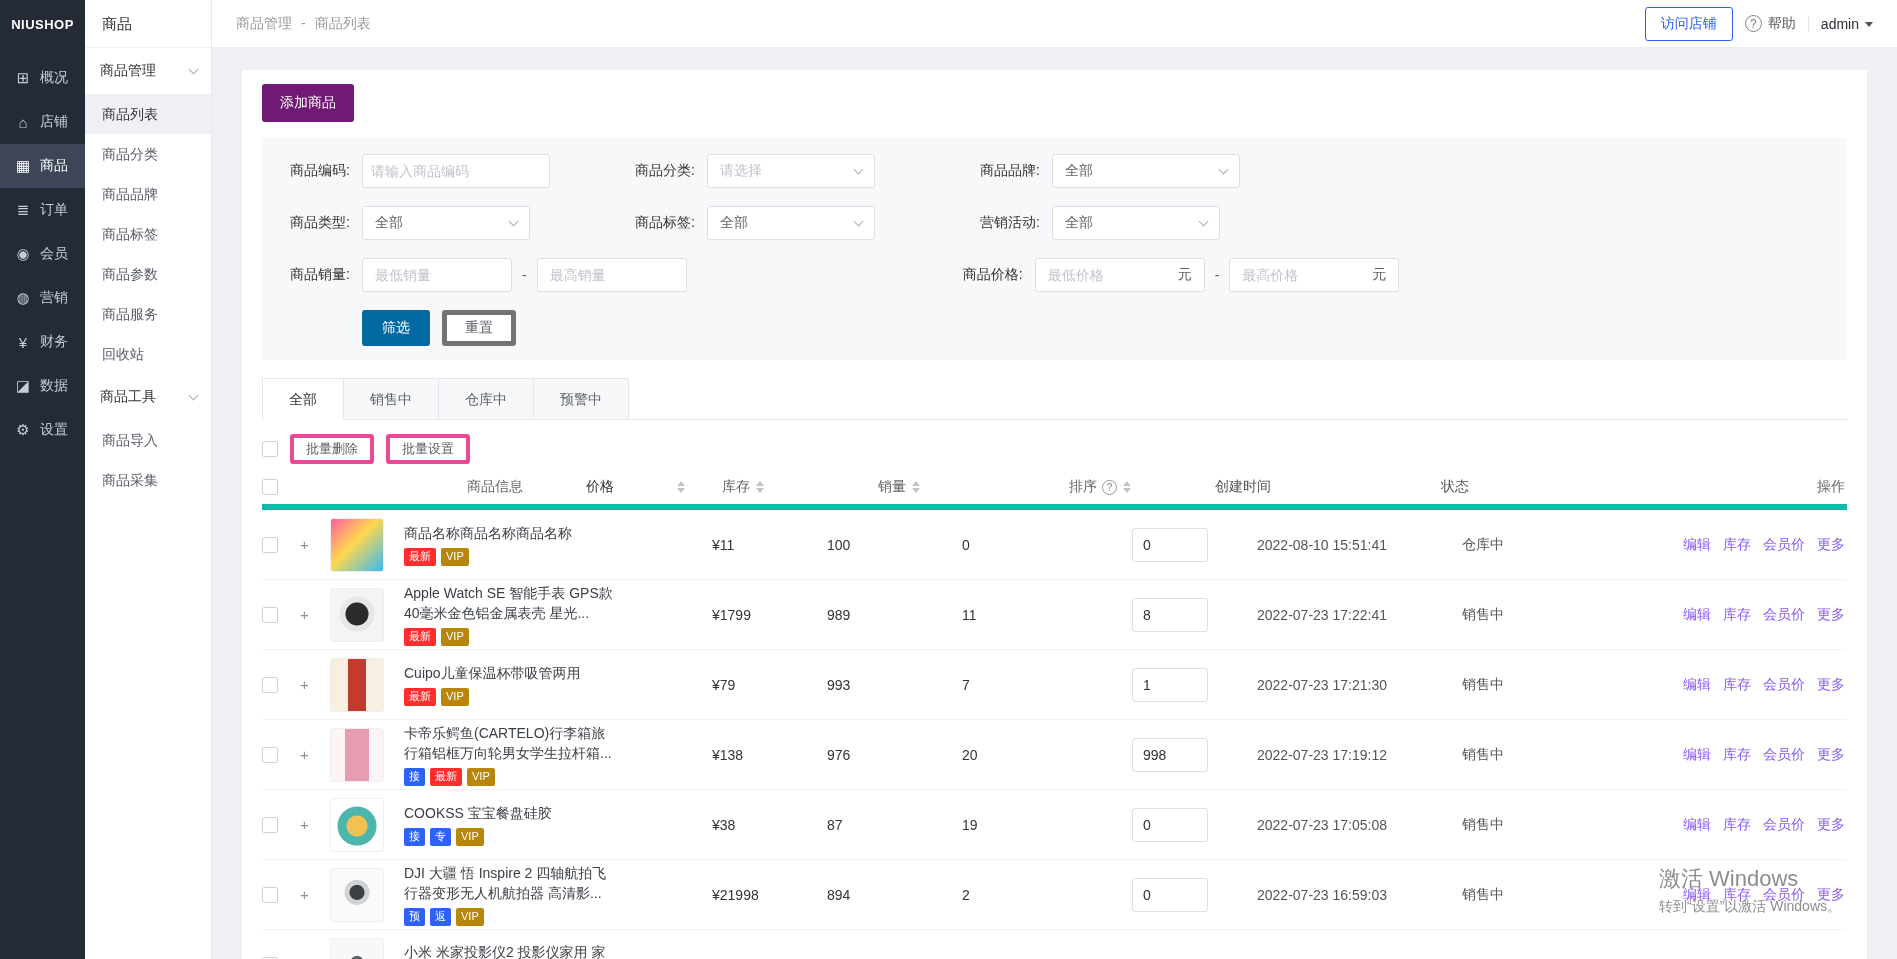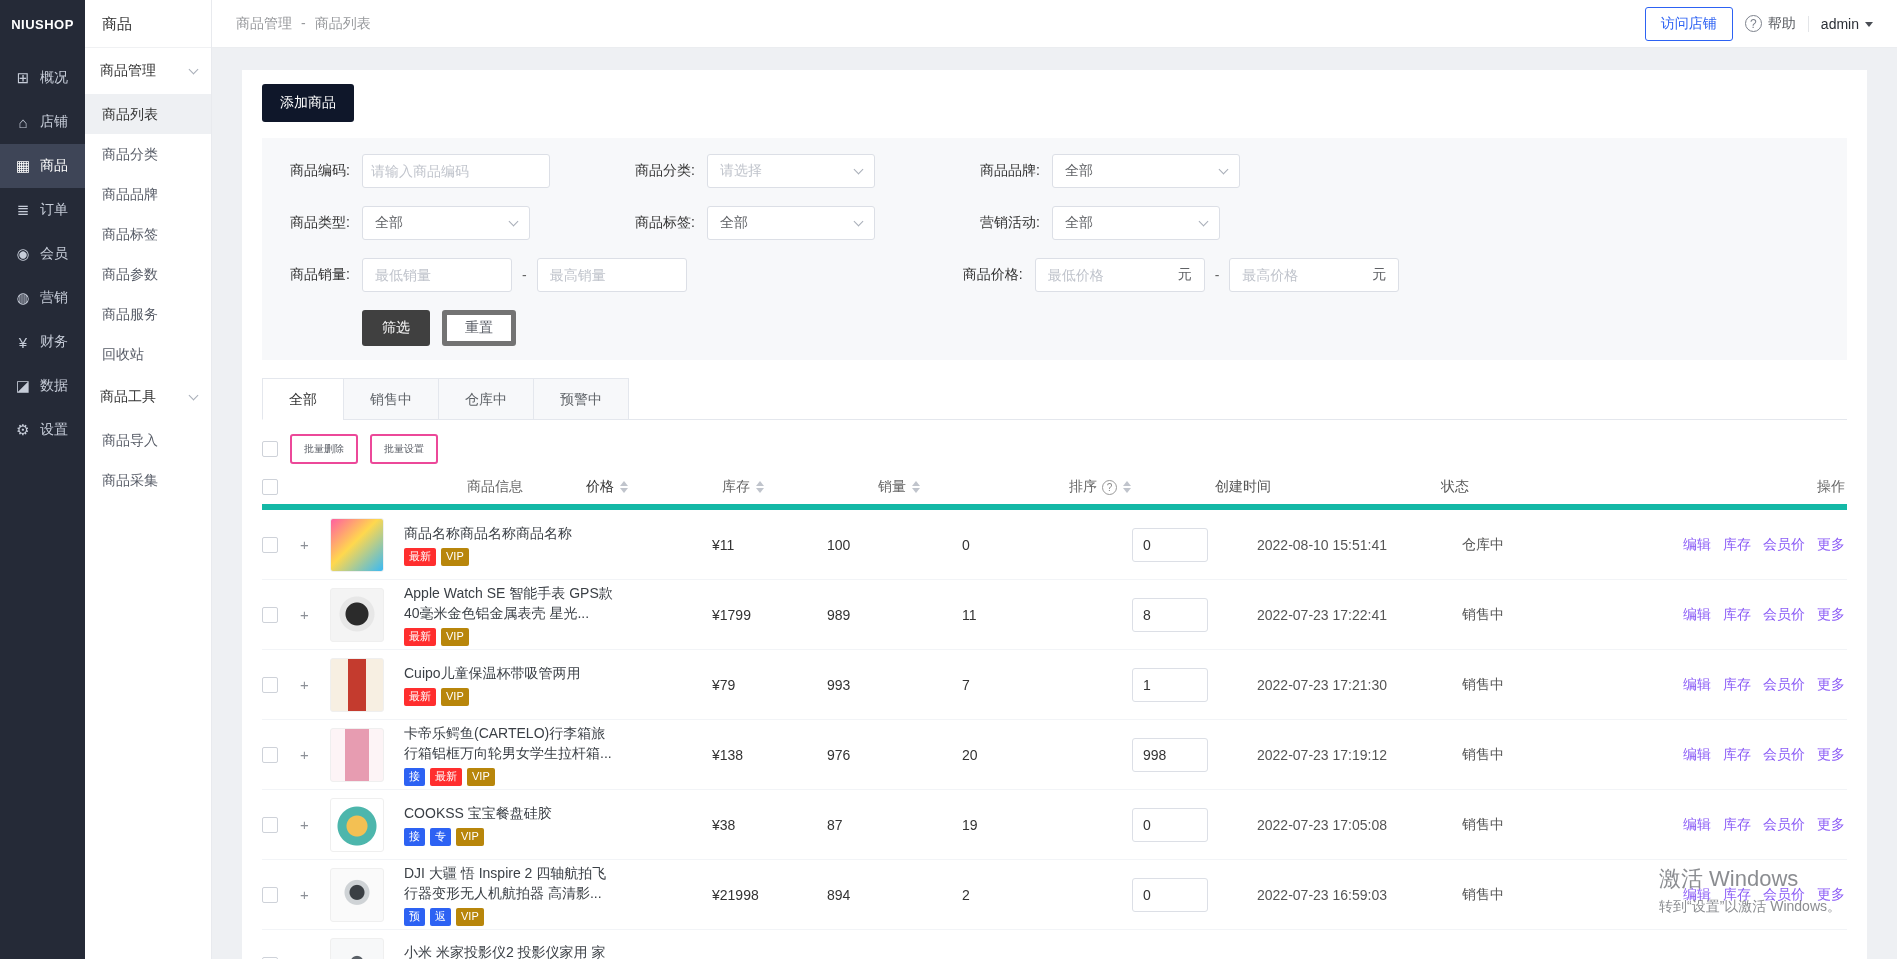--- a/index.html
+++ b/index.html
@@ -30,21 +30,21 @@
   .visit-btn { border:1px solid #2d62f3; color:#2d62f3; background:#fff; font-size:14px; padding:7px 15px; border-radius:3px; cursor:pointer; font-family:inherit; }
   .help { display:flex; align-items:center; gap:6px; color:#595c61; font-size:14px; cursor:pointer; }
   .q-circle { width:17px; height:17px; border-radius:50%; border:1px solid #7d828c; color:#7d828c; font-size:12px; display:flex; align-items:center; justify-content:center; }
   .tb-divider { width:1px; height:16px; background:#e3e5e8; }
   .user { display:flex; align-items:center; gap:6px; font-size:14px; color:#2b2f36; cursor:pointer; }
   .caret-solid { width:0; height:0; border-left:4px solid transparent; border-right:4px solid transparent; border-top:5px solid #4a4e55; margin-top:2px; }
 
   .content { flex:1; padding:22px 30px 0; overflow:hidden; }
   .panel { background:#fff; height:100%; padding:14px 20px 0; }
 
-  .add-btn { background:#0f172a; color:#fff; border:none; font-size:14px; padding:0 18px; height:38px; border-radius:3px; cursor:pointer; font-family:inherit; }
+  .add-btn { background:#701a75; color:#fff; border:none; font-size:14px; padding:0 18px; height:38px; border-radius:3px; cursor:pointer; font-family:inherit; }
 
   
   .filter { background:#f7f8fa; margin-top:16px; padding:16px 0 14px; }
   .f-row { display:flex; align-items:center; margin-bottom:18px; }
   .f-row:last-child { margin-bottom:0; }
   .f-btns { padding-left:100px; margin-bottom:0; }
   .f-group { display:flex; align-items:center; width:345px; flex-shrink:0; }
   .f-group.auto { width:auto; }
   .price-group { margin-left:248px; }
   .f-label { width:100px; text-align:right; padding-right:12px; font-size:14px; color:#333; flex-shrink:0; }
@@ -53,44 +53,44 @@
   .f-input.wide { width:188px;padding-left:8px; }
   .f-input.range { width:150px; }
   .f-select { height:34px; border:1px solid #dcdfe6; border-radius:3px; background:#fff; width:168px; display:flex; align-items:center; justify-content:space-between; padding:0 12px; font-size:14px; color:#606266; cursor:pointer; }
   .f-select.wide { width:188px; }
   .f-select .ph { color:#c0c4cc; }
   .dash { margin:0 10px; color:#666; font-size:14px; }
   .suffix-input { display:flex; align-items:center; height:34px; width:170px; border:1px solid #dcdfe6; border-radius:3px; background:#fff; padding:0 12px; }
   .suffix-input input { border:none; outline:none; flex:1; min-width:0; font-size:14px; color:#333; font-family:inherit; }
   .suffix-input input::placeholder { color:#c0c4cc; }
   .suffix-input .unit { font-size:14px; color:#606266; margin-left:6px; }
-  .btn-primary { background:#404040; color:#fff; border:none; height:36px; padding:0 20px; font-size:14px; border-radius:3px; cursor:pointer; font-family:inherit; }
+  .btn-primary { background:#0369a1; color:#fff; border:none; height:36px; padding:0 20px; font-size:14px; border-radius:3px; cursor:pointer; font-family:inherit; }
   .btn-default { background:#fff; color:#5a5e66; border:5px solid #737373; height:36px; padding:0 18px; font-size:14px; border-radius:3px; cursor:pointer; margin-left:12px; font-family:inherit; }
 
   
   .tabs { display:flex; margin-top:18px; border-bottom:1px solid #e4e7ed; }
   .tab { height:42px; line-height:40px; padding:0 26px; border:1px solid #e4e7ed; background:#f7f8fa; color:#5f6368; font-size:14px; cursor:pointer; margin-bottom:-1px; }
   .tab + .tab { margin-left:-1px; }
   .tab.active { background:#fff; border-bottom-color:#fff; color:#333; }
 
   
   .batch-row { margin-top:14px; display:flex; align-items:center; gap:12px; height:30px; }
   .checkbox { width:16px; height:16px; border:1px solid #ced2d9; border-radius:2px; background:#fff; flex-shrink:0; cursor:pointer; display:inline-block; }
-  .batch-btn { border:2px solid #ec4899; background:#fff; color:#5a5e66; font-size:10px; height:30px; padding:0 12px; border-radius:3px; cursor:pointer; font-family:inherit; }
+  .batch-btn { border:4px solid #ec4899; background:#fff; color:#5a5e66; font-size:13px; height:30px; padding:0 12px; border-radius:3px; cursor:pointer; font-family:inherit; }
 
   
   .thead { display:flex; align-items:center; height:40px; margin-top:6px; font-size:14px; color:#666; border-bottom:6px solid #14b8a6;gap:21px; }
   .thead > div { display:flex; align-items:center; }
   .trow { display:flex; align-items:center; min-height:70px; border-bottom:1px solid #f2f4f7; font-size:14px; }
   .c-check { width:38px; display:flex; align-items:center; }
   .c-exp { width:30px; color:#8c9097; font-size:15px; cursor:pointer; }
   .c-img { width:74px; }
   .thumb { width:54px; height:54px; border-radius:3px; border:1px solid #efefef; }
   .c-name { flex:1; min-width:0; padding-right:12px; }
-  .c-price { width:115px; display:flex; justify-content:flex-start; padding-right:16px; color:#333; }
+  .c-price { width:115px; display:flex; justify-content:space-between; padding-right:16px; color:#333; }
   .c-stock { width:135px; }
   .c-sales { width:170px; }
   .c-sort { width:125px; }
   .c-created { width:205px; color:#555; }
   .c-status { width:150px; color:#555; }
   .c-actions { width:235px; display:flex; justify-content:flex-end; gap:12px; padding-right:2px; }
   .pname { color:#3a3f45; line-height:20px; white-space:nowrap; overflow:hidden; text-overflow:ellipsis; }
   .badges { margin-top:5px; display:flex; gap:5px; }
   .badge { font-size:11px; color:#fff; padding:2px 5px; border-radius:2px; line-height:1.2; }
   .b-red { background:#ff2e2e; }

